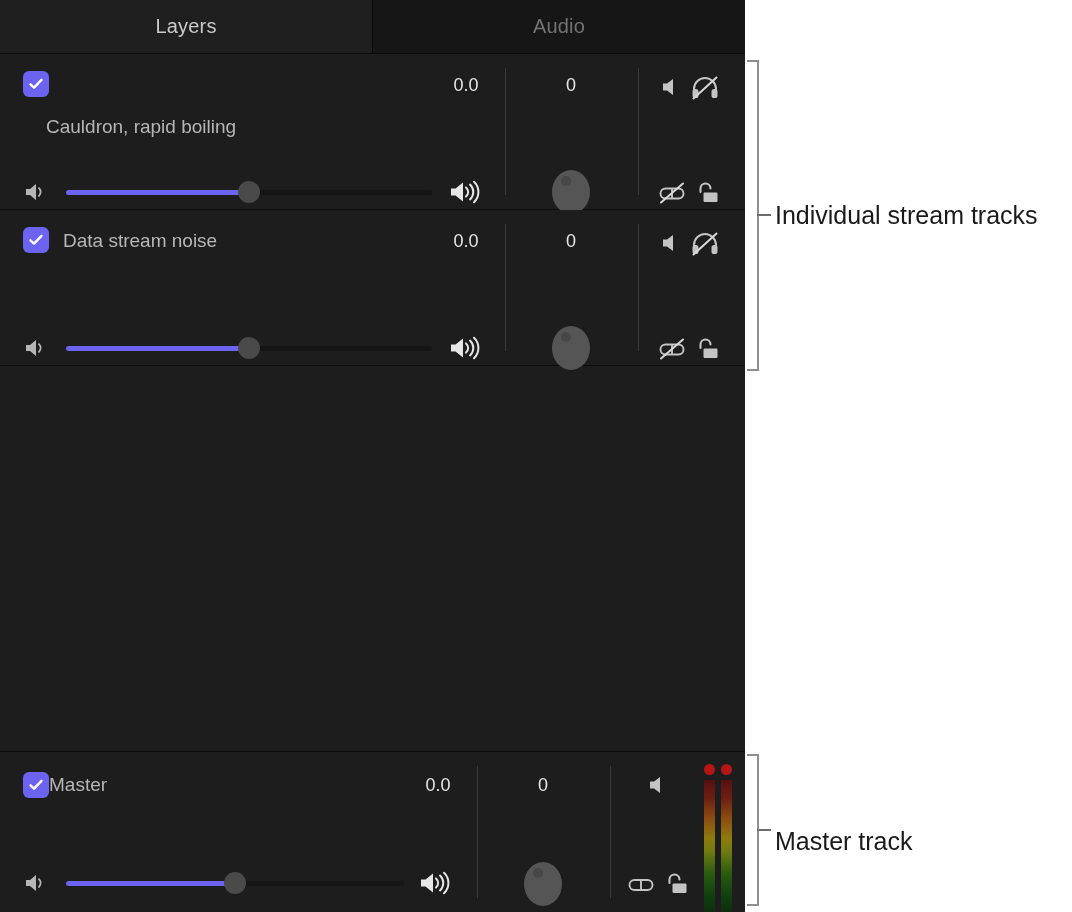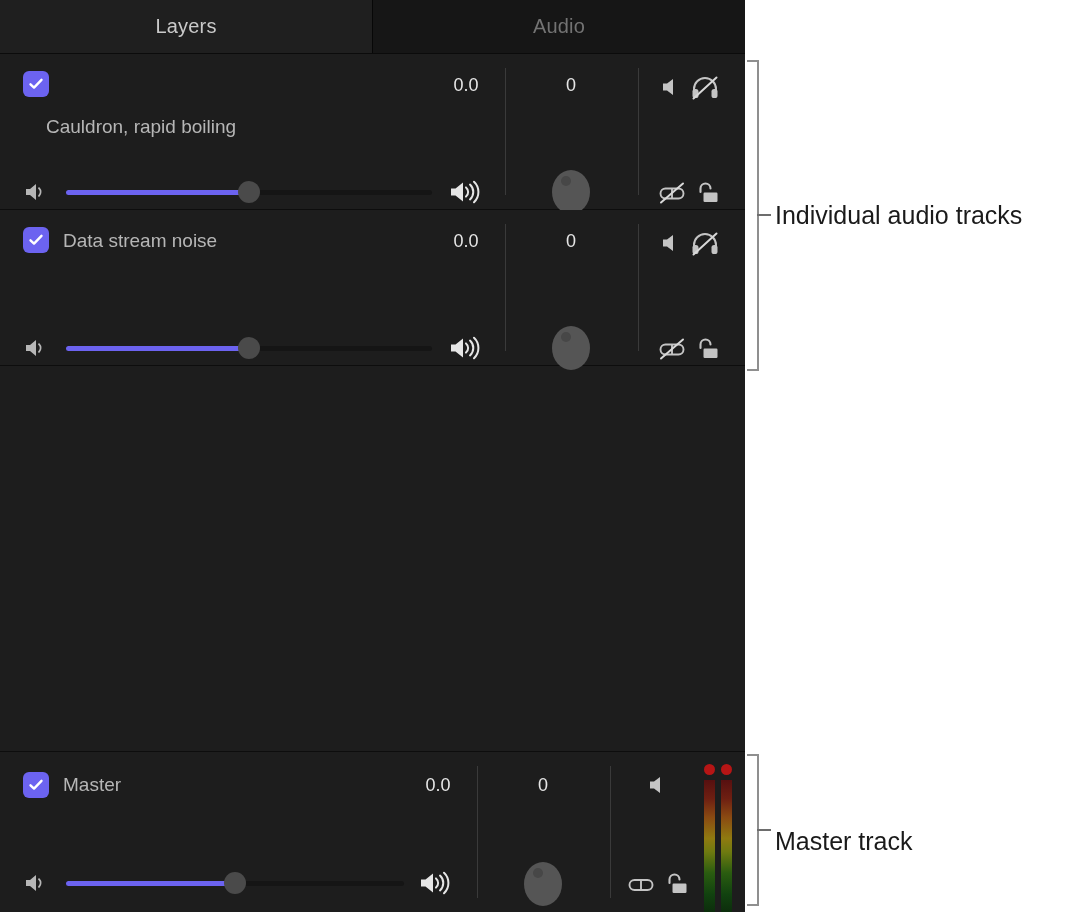--- a/index.html
+++ b/index.html
@@ -352,21 +352,21 @@
     <div class="track master">
       <div class="col-div" style="left:477px;"></div>
       <div class="col-div" style="left:610px;"></div>
 
       <div class="chk" style="left:23px; top:20px;">
         <svg width="18" height="18" viewBox="0 0 18 18">
           <path d="M3.5 9.3 L7 12.6 L14.5 4.8" fill="none" stroke="#ffffff" stroke-width="2.4" stroke-linecap="round" stroke-linejoin="round"></path>
         </svg>
       </div>
 
-      <div class="tname" style="left:63px; top:22px;">Master</div>
+      <div class="tname" style="left:49px; top:22px;">Master</div>
 
       <div class="gainval" style="left:402px; top:23px; width:72px;">0.0</div>
       <div class="panval" style="left:512px; top:23px; width:62px;">0</div>
 
       <span class="spk-small" style="left:23px; top:120px;">
         <svg width="26" height="22" viewBox="0 0 26 22">
           <path d="M3 8 h4 L13 3 v16 L7 14 H3 Z" fill="#b6b6b6"></path>
           <path d="M16 7.2 a5.5 5.5 0 0 1 0 7.6" fill="none" stroke="#b6b6b6" stroke-width="1.9" stroke-linecap="round"></path>
         </svg>
       </span>
@@ -427,21 +427,21 @@
           <div class="clip" style="left:0;"></div>
           <div class="bar"></div>
         </div>
       </div>
     </div>
   </div>
 
   <div class="callout" style="left:747px; top:60px;">
     <div class="bracket" style="height:311px;"></div>
     <div class="tick" style="top:154px;"></div>
-    <div class="ctext" style="top:155px;">Individual audio tracks</div>
+    <div class="ctext" style="top:155px;">Individual stream tracks</div>
   </div>
 
   <div class="callout" style="left:747px; top:754px;">
     <div class="bracket" style="height:152px;"></div>
     <div class="tick" style="top:75px;"></div>
     <div class="ctext" style="top:87px;">Master track</div>
   </div>
 
 </div>
 

